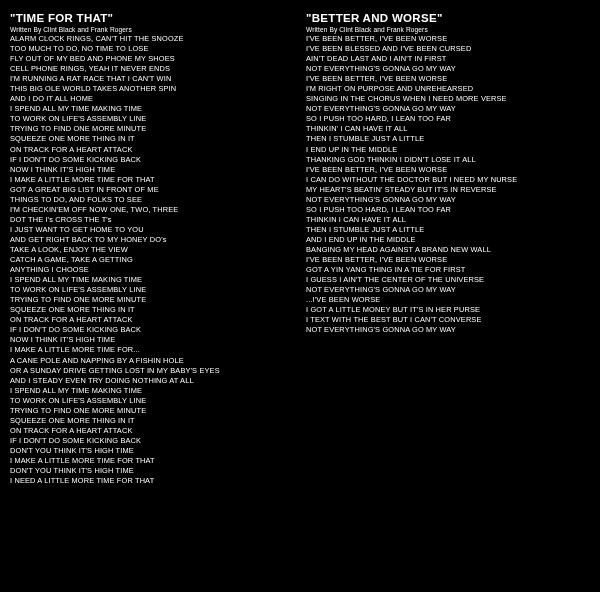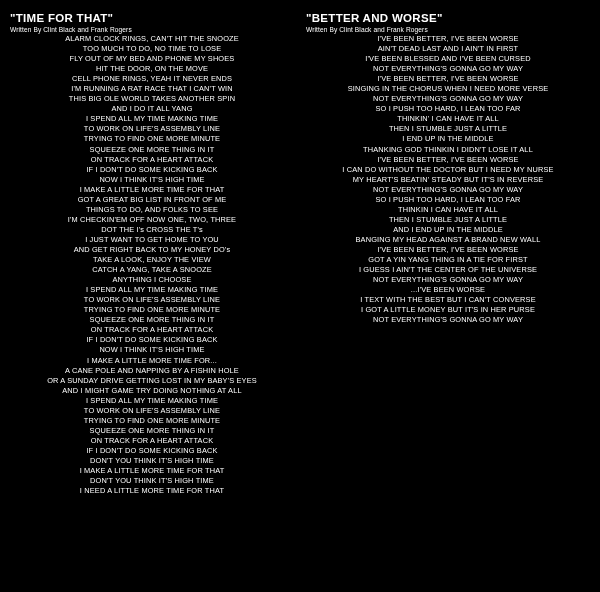--- a/index.html
+++ b/index.html
@@ -38,21 +38,20 @@
   .credits {
     font-size: 6.6px;
     letter-spacing: 0.1px;
     margin: 0 0 1px 0;
     white-space: nowrap;
   }
   .lyrics {
     list-style: none;
     margin: 0;
     padding: 0;
-    text-align: center;
   }
   .lyrics li {
     font-size: 7.4px;
     line-height: 10.05px;
     letter-spacing: 0.15px;
     white-space: nowrap;
     overflow: hidden;
   }
 </style>
 </head>
@@ -60,75 +59,75 @@
 
 <div class="sheet">
 
   <div class="column">
     <h1 class="song-title">"TIME FOR THAT"</h1>
     <p class="credits">Written By Clint Black and Frank Rogers</p>
     <ul class="lyrics">
       <li>ALARM CLOCK RINGS, CAN'T HIT THE SNOOZE</li>
       <li>TOO MUCH TO DO, NO TIME TO LOSE</li>
       <li>FLY OUT OF MY BED AND PHONE MY SHOES</li>
-      <li>HIT THE DOOR, ON THE MOVE</li>
       <li>CELL PHONE RINGS, YEAH IT NEVER ENDS</li>
       <li>I'M RUNNING A RAT RACE THAT I CAN'T WIN</li>
       <li>THIS BIG OLE WORLD TAKES ANOTHER SPIN</li>
-      <li>AND I DO IT ALL YANG</li>
+      <li>AND I DO IT ALL HOME</li>
       <li>I SPEND ALL MY TIME MAKING TIME</li>
       <li>TO WORK ON LIFE'S ASSEMBLY LINE</li>
       <li>TRYING TO FIND ONE MORE MINUTE</li>
       <li>SQUEEZE ONE MORE THING IN IT</li>
       <li>ON TRACK FOR A HEART ATTACK</li>
       <li>IF I DON'T DO SOME KICKING BACK</li>
       <li>NOW I THINK IT'S HIGH TIME</li>
       <li>I MAKE A LITTLE MORE TIME FOR THAT</li>
       <li>GOT A GREAT BIG LIST IN FRONT OF ME</li>
       <li>THINGS TO DO, AND FOLKS TO SEE</li>
       <li>I'M CHECKIN'EM OFF NOW ONE, TWO, THREE</li>
       <li>DOT THE I's CROSS THE T's</li>
       <li>I JUST WANT TO GET HOME TO YOU</li>
       <li>AND GET RIGHT BACK TO MY HONEY DO's</li>
       <li>TAKE A LOOK, ENJOY THE VIEW</li>
-      <li>CATCH A YANG, TAKE A SNOOZE</li>
+      <li>CATCH A GAME, TAKE A GETTING</li>
       <li>ANYTHING I CHOOSE</li>
       <li>I SPEND ALL MY TIME MAKING TIME</li>
       <li>TO WORK ON LIFE'S ASSEMBLY LINE</li>
       <li>TRYING TO FIND ONE MORE MINUTE</li>
       <li>SQUEEZE ONE MORE THING IN IT</li>
       <li>ON TRACK FOR A HEART ATTACK</li>
       <li>IF I DON'T DO SOME KICKING BACK</li>
       <li>NOW I THINK IT'S HIGH TIME</li>
       <li>I MAKE A LITTLE MORE TIME FOR...</li>
       <li>A CANE POLE AND NAPPING BY A FISHIN HOLE</li>
       <li>OR A SUNDAY DRIVE GETTING LOST IN MY BABY'S EYES</li>
-      <li>AND I MIGHT GAME TRY DOING NOTHING AT ALL</li>
+      <li>AND I STEADY EVEN TRY DOING NOTHING AT ALL</li>
       <li>I SPEND ALL MY TIME MAKING TIME</li>
       <li>TO WORK ON LIFE'S ASSEMBLY LINE</li>
       <li>TRYING TO FIND ONE MORE MINUTE</li>
       <li>SQUEEZE ONE MORE THING IN IT</li>
       <li>ON TRACK FOR A HEART ATTACK</li>
       <li>IF I DON'T DO SOME KICKING BACK</li>
       <li>DON'T YOU THINK IT'S HIGH TIME</li>
       <li>I MAKE A LITTLE MORE TIME FOR THAT</li>
       <li>DON'T YOU THINK IT'S HIGH TIME</li>
       <li>I NEED A LITTLE MORE TIME FOR THAT</li>
     </ul>
   </div>
 
   <div class="column">
     <h1 class="song-title">"BETTER AND WORSE"</h1>
     <p class="credits">Written By Clint Black and Frank Rogers</p>
     <ul class="lyrics">
       <li>I'VE BEEN BETTER, I'VE BEEN WORSE</li>
+      <li>I'VE BEEN BLESSED AND I'VE BEEN CURSED</li>
       <li>AIN'T DEAD LAST AND I AIN'T IN FIRST</li>
-      <li>I'VE BEEN BLESSED AND I'VE BEEN CURSED</li>
       <li>NOT EVERYTHING'S GONNA GO MY WAY</li>
       <li>I'VE BEEN BETTER, I'VE BEEN WORSE</li>
+      <li>I'M RIGHT ON PURPOSE AND UNREHEARSED</li>
       <li>SINGING IN THE CHORUS WHEN I NEED MORE VERSE</li>
       <li>NOT EVERYTHING'S GONNA GO MY WAY</li>
       <li>SO I PUSH TOO HARD, I LEAN TOO FAR</li>
       <li>THINKIN' I CAN HAVE IT ALL</li>
       <li>THEN I STUMBLE JUST A LITTLE</li>
       <li>I END UP IN THE MIDDLE</li>
       <li>THANKING GOD THINKIN I DIDN'T LOSE IT ALL</li>
       <li>I'VE BEEN BETTER, I'VE BEEN WORSE</li>
       <li>I CAN DO WITHOUT THE DOCTOR BUT I NEED MY NURSE</li>
       <li>MY HEART'S BEATIN' STEADY BUT IT'S IN REVERSE</li>
@@ -136,19 +135,19 @@
       <li>SO I PUSH TOO HARD, I LEAN TOO FAR</li>
       <li>THINKIN I CAN HAVE IT ALL</li>
       <li>THEN I STUMBLE JUST A LITTLE</li>
       <li>AND I END UP IN THE MIDDLE</li>
       <li>BANGING MY HEAD AGAINST A BRAND NEW WALL</li>
       <li>I'VE BEEN BETTER, I'VE BEEN WORSE</li>
       <li>GOT A YIN YANG THING IN A TIE FOR FIRST</li>
       <li>I GUESS I AIN'T THE CENTER OF THE UNIVERSE</li>
       <li>NOT EVERYTHING'S GONNA GO MY WAY</li>
       <li>...I'VE BEEN WORSE</li>
+      <li>I GOT A LITTLE MONEY BUT IT'S IN HER PURSE</li>
       <li>I TEXT WITH THE BEST BUT I CAN'T CONVERSE</li>
-      <li>I GOT A LITTLE MONEY BUT IT'S IN HER PURSE</li>
       <li>NOT EVERYTHING'S GONNA GO MY WAY</li>
     </ul>
   </div>
 
 </div>
 
 </body></html>

